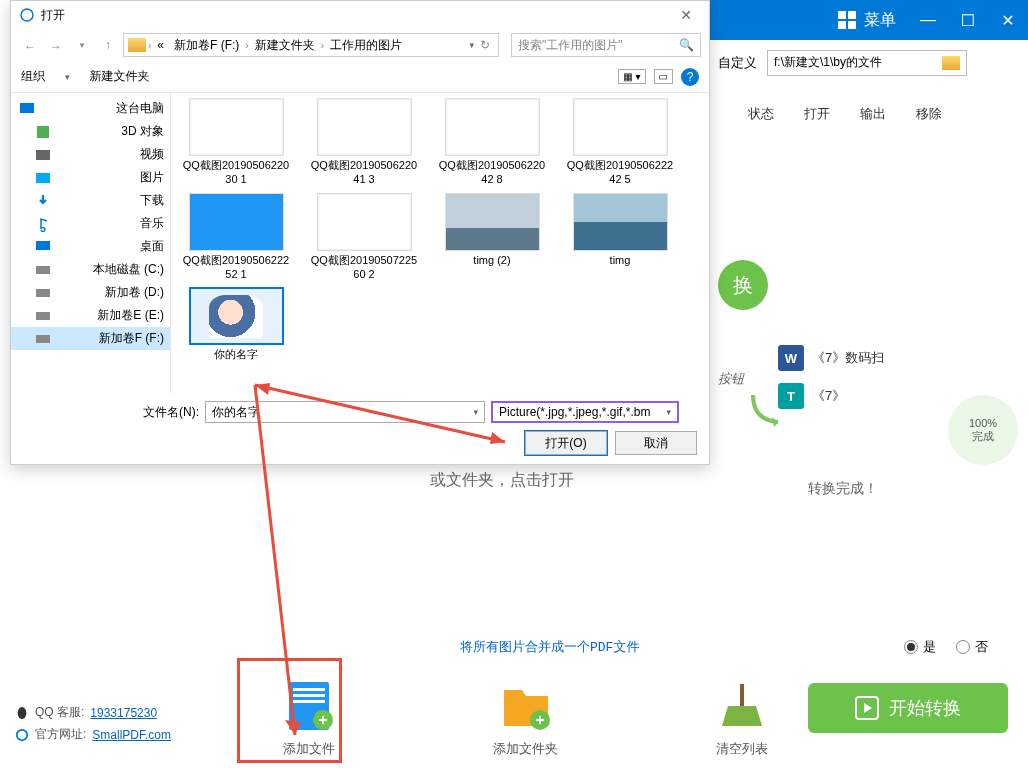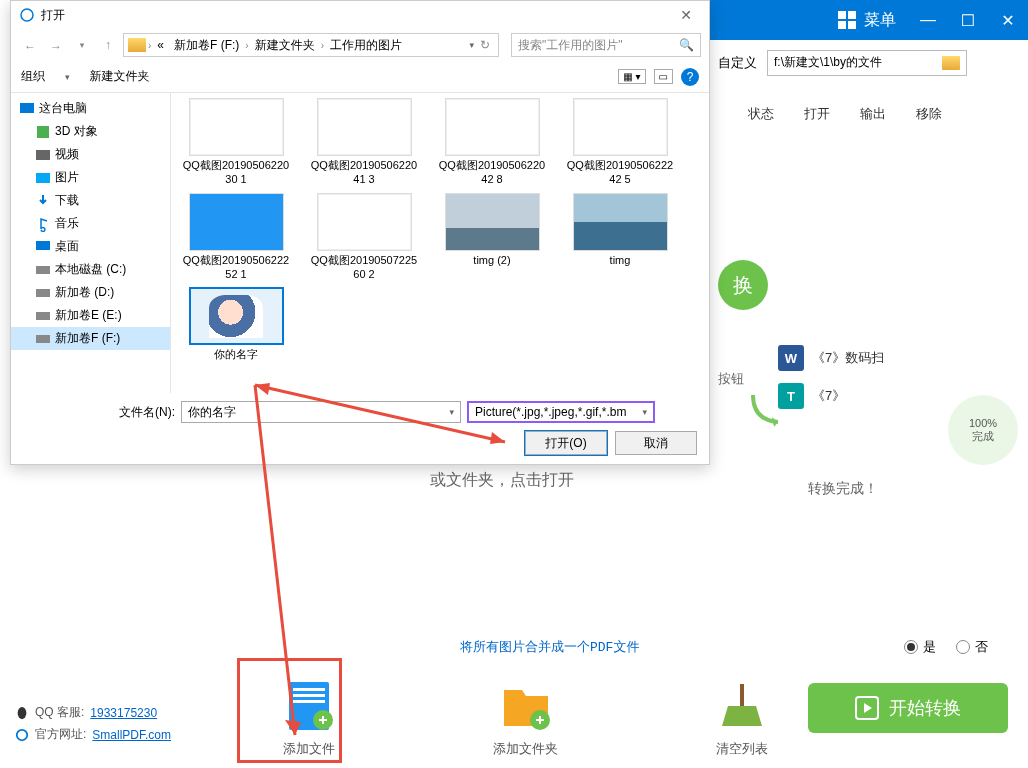--- a/index.html
+++ b/index.html
@@ -15,21 +15,21 @@
 .app-toolbar { position: absolute; top: 40px; right: 0; width: 320px; height: 45px; display: flex; align-items: center; padding: 0 10px; gap: 10px; font-size: 13px; }
 .path-input { border: 1px solid #bbb; height: 26px; width: 200px; padding: 0 6px; font-size: 12px; display: flex; align-items: center; justify-content: space-between; }
 .folder-ico { width: 18px; height: 14px; background: linear-gradient(#ffd96b,#e8a93a); border-radius: 1px; }
 
 .col-headers { position: absolute; top: 105px; right: 0; width: 280px; display: flex; font-size: 13px; color: #333; gap: 30px; }
 .col-headers span { flex: 0 0 auto; }
 
 
 .right-panel { position: absolute; right: 0; top: 260px; width: 310px; }
 .green-circle { width: 50px; height: 50px; border-radius: 50%; background: #6cc24a; color: #fff; display: flex; align-items: center; justify-content: center; font-size: 20px; }
-.btn-label { position: absolute; top: 110px; left: 0; font-size: 13px; color: #666; }
+.btn-label { position: absolute; top: 110px; left: 0; font-size: 13px; color: #666; font-style: italic; }
 .arrow-green { position: absolute; top: 130px; left: 30px; width: 40px; height: 40px; }
 
 .result-files { position: absolute; top: 85px; right: 0; width: 250px; }
 .result-item { display: flex; align-items: center; gap: 8px; margin-bottom: 12px; font-size: 13px; color: #333; }
 .file-ico { width: 26px; height: 26px; border-radius: 3px; display: flex; align-items: center; justify-content: center; color: #fff; font-weight: bold; font-size: 13px; }
 .file-ico.w { background: #2b5797; }
 .file-ico.t { background: #00a0a0; }
 .complete-badge { position: absolute; top: 135px; right: 10px; background: #eaf7e7; border-radius: 50%; width: 70px; height: 70px; display: flex; flex-direction: column; align-items: center; justify-content: center; font-size: 11px; color: #555; }
 .done-text { position: absolute; top: 220px; left: 90px; font-size: 14px; color: #666; }
 
@@ -71,35 +71,35 @@
 .breadcrumb .sep { color: #888; font-size: 10px; }
 .breadcrumb .crumb { padding: 0 4px; }
 .breadcrumb .dd { color: #666; font-size: 9px; }
 .search-box { border: 1px solid #ccc; height: 24px; width: 190px; margin-left: 8px; padding: 0 6px; display: flex; align-items: center; justify-content: space-between; color: #888; font-size: 12px; }
 .dlg-toolbar { height: 32px; border-bottom: 1px solid #e5e5e5; display: flex; align-items: center; padding: 0 10px; gap: 20px; font-size: 12px; }
 .dlg-toolbar .right-icons { margin-left: auto; display: flex; gap: 8px; align-items: center; }
 .help-ico { width: 18px; height: 18px; border-radius: 50%; background: #0078d7; color: #fff; display: flex; align-items: center; justify-content: center; font-size: 12px; }
 
 .dlg-body { display: flex; height: 300px; }
 .sidebar { width: 160px; border-right: 1px solid #e5e5e5; overflow-y: auto; font-size: 12px; padding: 4px 0; }
-.side-item { padding: 3px 6px 3px 28px; display: flex; align-items: center; gap: 6px; position: relative; }
+.side-item { padding: 3px 6px 3px 28px; display: flex; align-items: center; gap: 6px; position: relative; justify-content: flex-end; }
 .side-item.selected { background: #cce8ff; }
 .side-item .ico { width: 16px; height: 16px; position: absolute; left: 8px; }
 .side-item.sub { padding-left: 44px; }
 .side-item.sub .ico { left: 24px; }
 
 .file-grid { flex: 1; padding: 5px 10px; display: flex; flex-wrap: wrap; align-content: flex-start; gap: 6px 18px; overflow-y: auto; }
 .file-item { width: 110px; display: flex; flex-direction: column; align-items: center; font-size: 11px; text-align: center; }
 .thumb { width: 95px; height: 58px; border: 1px solid #ddd; margin-bottom: 2px; background: #f4f4f4; display: flex; align-items: center; justify-content: center; overflow: hidden; }
 .file-item.selected .thumb { border: 2px solid #0078d7; background: #e5f1fb; }
 .fname { line-height: 1.3; word-break: break-all; }
 
 .dlg-footer { padding: 8px 12px; font-size: 12px; }
 .footer-row { display: flex; align-items: center; gap: 6px; margin-bottom: 8px; }
-.fname-label { margin-left: 96px; }
+.fname-label { margin-left: 120px; }
 .fname-input { border: 1px solid #aaa; height: 22px; width: 280px; padding: 0 6px; display: flex; align-items: center; justify-content: space-between; }
 .filter-select { border: 2px solid #8b5cf6; height: 22px; width: 188px; padding: 0 6px; display: flex; align-items: center; justify-content: space-between; }
 .dlg-buttons { display: flex; gap: 8px; justify-content: flex-end; }
 .dlg-btn { border: 1px solid #aaa; background: #f0f0f0; height: 24px; width: 82px; display: flex; align-items: center; justify-content: center; }
 .dlg-btn.primary { outline: 1px solid #0078d7; }
 
 
 .arrow-ann { position: absolute; pointer-events: none; }
 .arrow-line { stroke: #e74c3c; stroke-width: 3; fill: none; }
 .arrow-head { fill: #e74c3c; }

